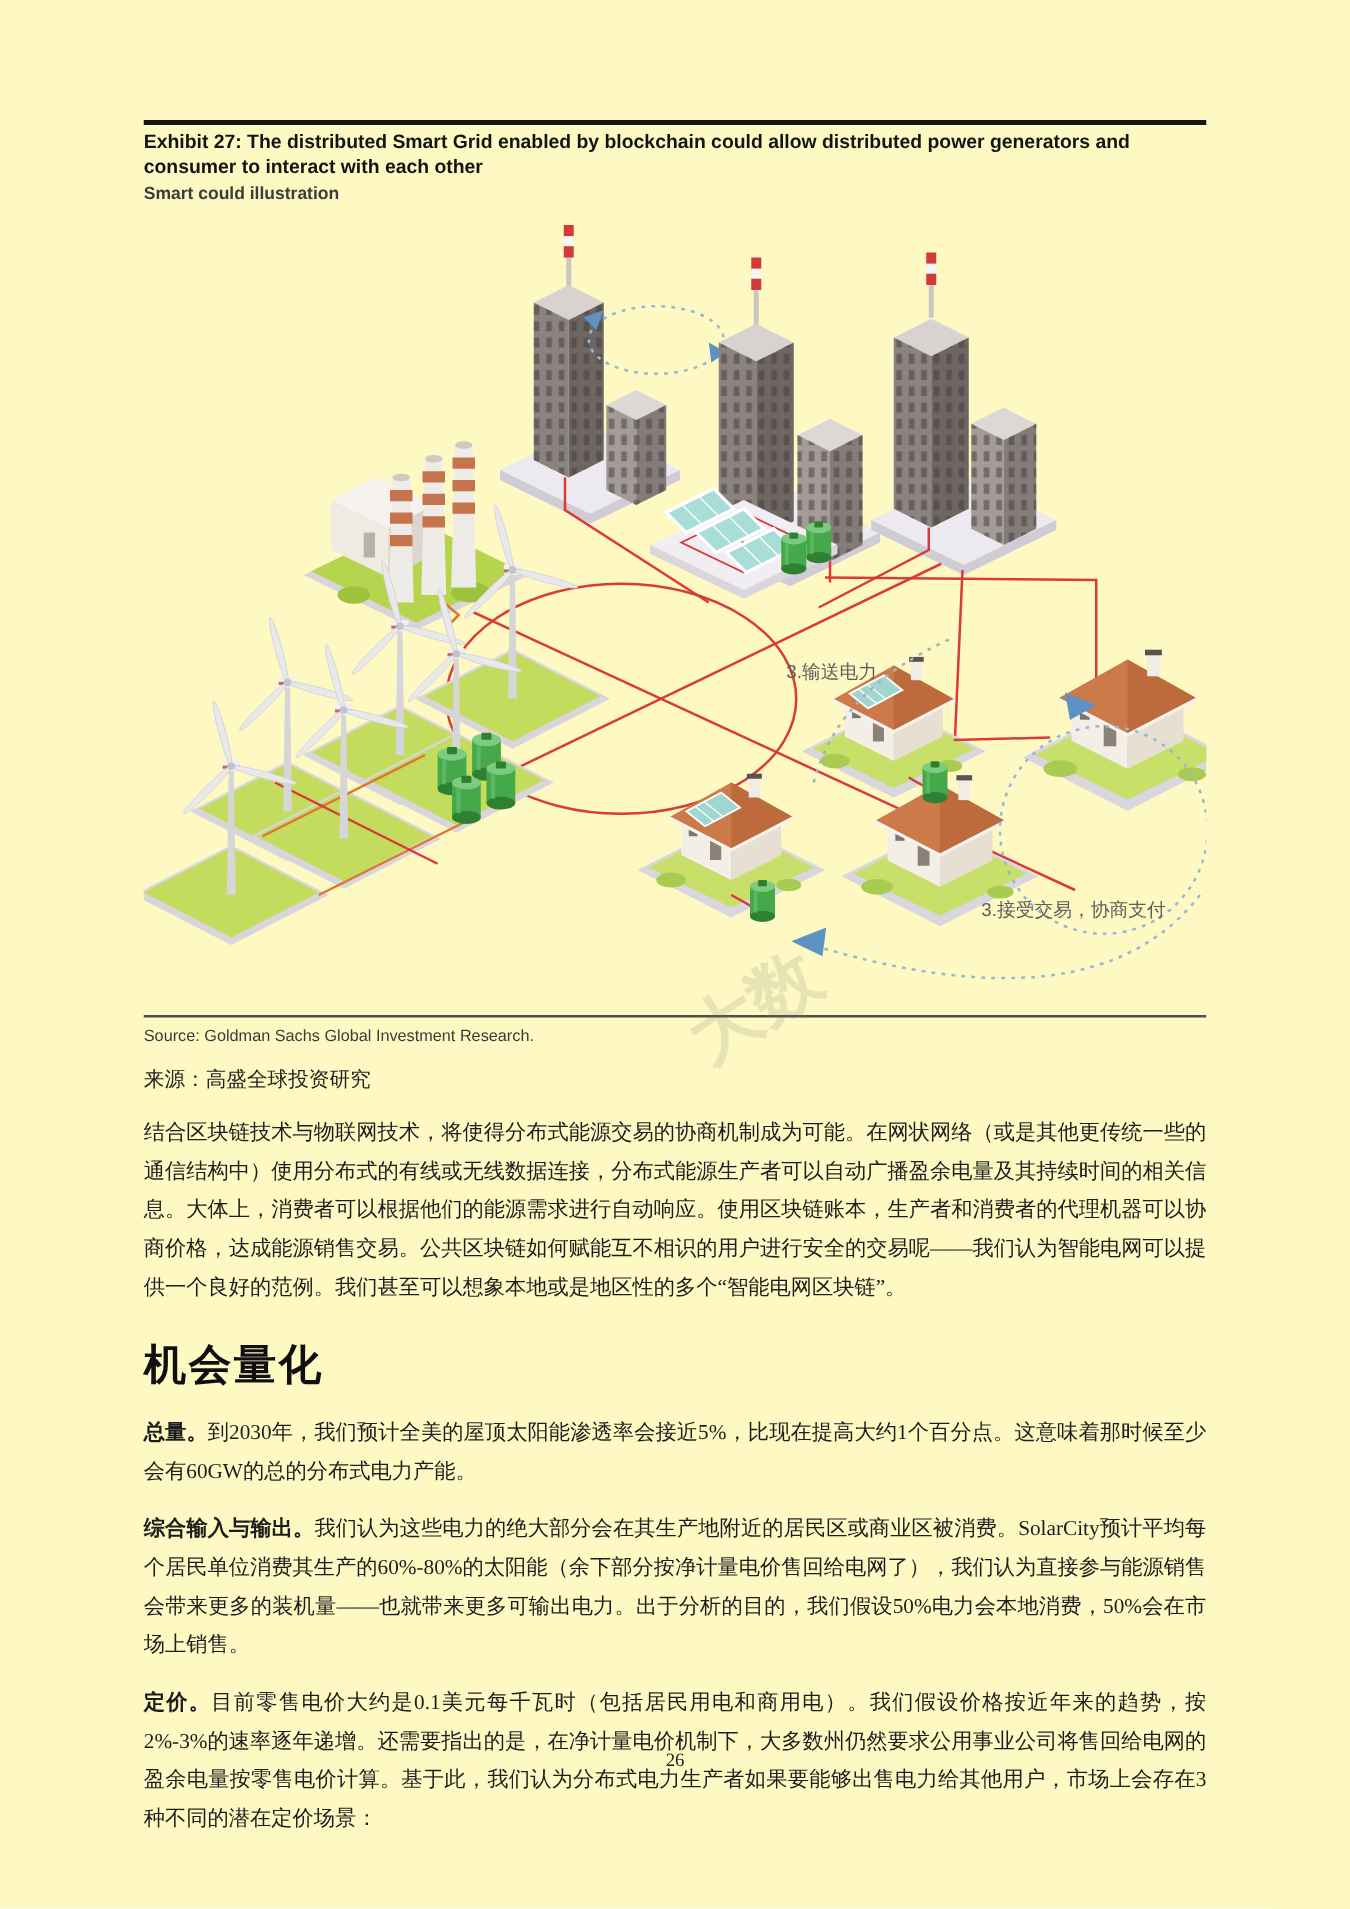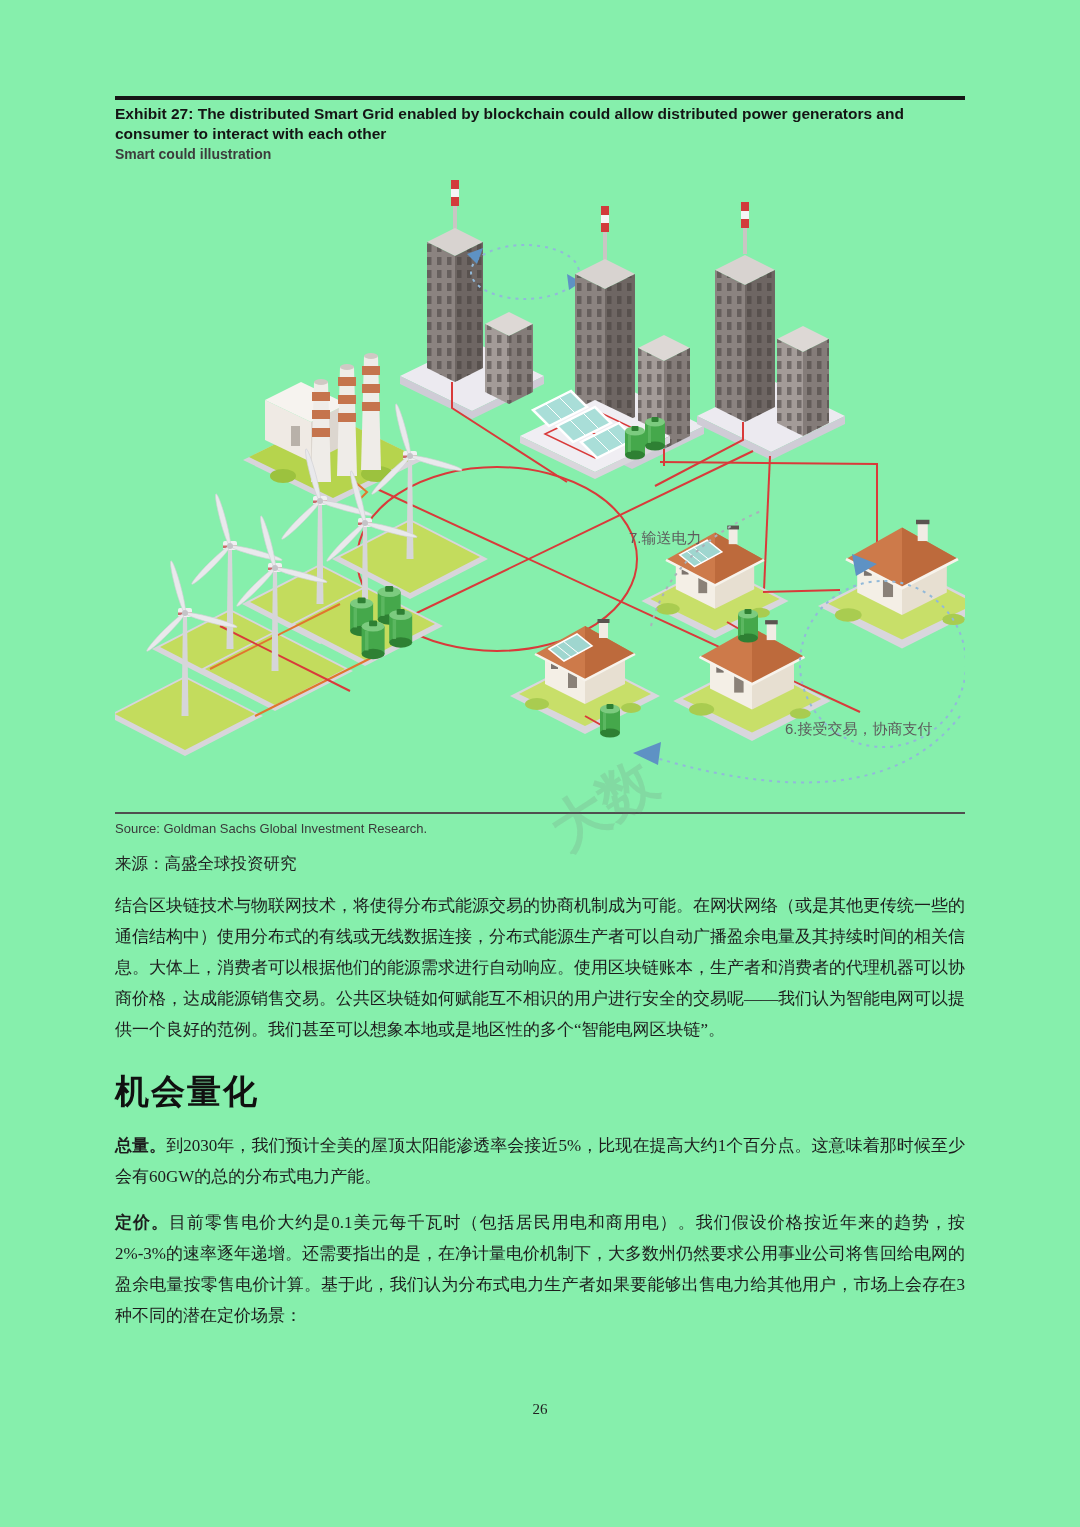--- a/index.html
+++ b/index.html
@@ -1,16 +1,16 @@
 <!DOCTYPE html>
 <html><head>
 <meta charset="utf-8">
 <style>
   html,body{margin:0;padding:0;background:#ffffff;}
-  .page{position:relative;width:1080px;height:1527px;background:#86efac;overflow:hidden;
+  .page{position:relative;width:1080px;height:1527px;background:#fef9c3;overflow:hidden;
         font-family:"Liberation Serif","DejaVu Serif",serif;color:#1c1c1c;}
   .content{position:absolute;left:115px;top:96px;width:850px;}
   .rule-top{height:4px;background:#161616;}
   .ex-title{font-family:"Liberation Sans","DejaVu Sans",sans-serif;font-size:15.5px;font-weight:bold;
             color:#141414;line-height:1.32;margin:4px 0 1px;}
   .ex-sub{font-family:"Liberation Sans","DejaVu Sans",sans-serif;font-size:14px;font-weight:bold;
           color:#3c3c3c;margin:0 0 2px;}
   .illustration{position:relative;width:850px;height:648px;}
   .illustration svg{position:absolute;left:0;top:0;}
   .note{position:absolute;font-family:"Liberation Sans","DejaVu Sans",sans-serif;font-size:15px;
@@ -263,34 +263,35 @@
 
         <g fill="none" stroke-width="2" stroke-dasharray="3 5">
           <circle cx="768" cy="500" r="83" stroke="#92b9d9"></circle>
           <path d="M845,552 Q760,662 528,590" stroke="#92b9d9"></path>
           <path d="M536,462 Q556,386 648,346" stroke="#a9b2ba"></path>
         </g>
         <polygon points="737,390 762,400 741,412" fill="#5e92c4"></polygon>
         <polygon points="546,578 518,589 543,601" fill="#5e92c4"></polygon>
       </svg>
 
-      <div class="note note3">7.输送电力</div>
-      <div class="note note2">6.接受交易，协商支付</div>
+      <div class="note note3">3.输送电力</div>
+      <div class="note note2">3.接受交易，协商支付</div>
     </div>
 
     <div class="rule-bottom"></div>
     <div class="src-en">Source: Goldman Sachs Global Investment Research.</div>
     <div class="src-cn">来源：高盛全球投资研究</div>
 
     <p class="body">结合区块链技术与物联网技术，将使得分布式能源交易的协商机制成为可能。在网状网络（或是其他更传统一些的通信结构中）使用分布式的有线或无线数据连接，分布式能源生产者可以自动广播盈余电量及其持续时间的相关信息。大体上，消费者可以根据他们的能源需求进行自动响应。使用区块链账本，生产者和消费者的代理机器可以协商价格，达成能源销售交易。公共区块链如何赋能互不相识的用户进行安全的交易呢——我们认为智能电网可以提供一个良好的范例。我们甚至可以想象本地或是地区性的多个“智能电网区块链”。</p>
 
     <div class="heading">机会量化</div>
 
 
     <p class="body"><b>总量。</b><span>到2030年，我们预计全美的屋顶太阳能渗透率会接近5%，比现在提高大约1个百分点。这意味着那时候至少会有60GW的总的分布式电力产能。</span></p>
 
+    <p class="body"><b>综合输入与输出。</b><span>我们认为这些电力的绝大部分会在其生产地附近的居民区或商业区被消费。SolarCity预计平均每个居民单位消费其生产的60%-80%的太阳能（余下部分按净计量电价售回给电网了），我们认为直接参与能源销售会带来更多的装机量——也就带来更多可输出电力。出于分析的目的，我们假设50%电力会本地消费，50%会在市场上销售。</span></p>
 
     <p class="body"><b>定价。</b><span>目前零售电价大约是0.1美元每千瓦时（包括居民用电和商用电）。我们假设价格按近年来的趋势，按2%-3%的速率逐年递增。还需要指出的是，在净计量电价机制下，大多数州仍然要求公用事业公司将售回给电网的盈余电量按零售电价计算。基于此，我们认为分布式电力生产者如果要能够出售电力给其他用户，市场上会存在3种不同的潜在定价场景：</span></p>
   </div>
 
   <div class="watermark">大数</div>
   <div class="pageno">26</div>
 </div>
 
 </body></html>

